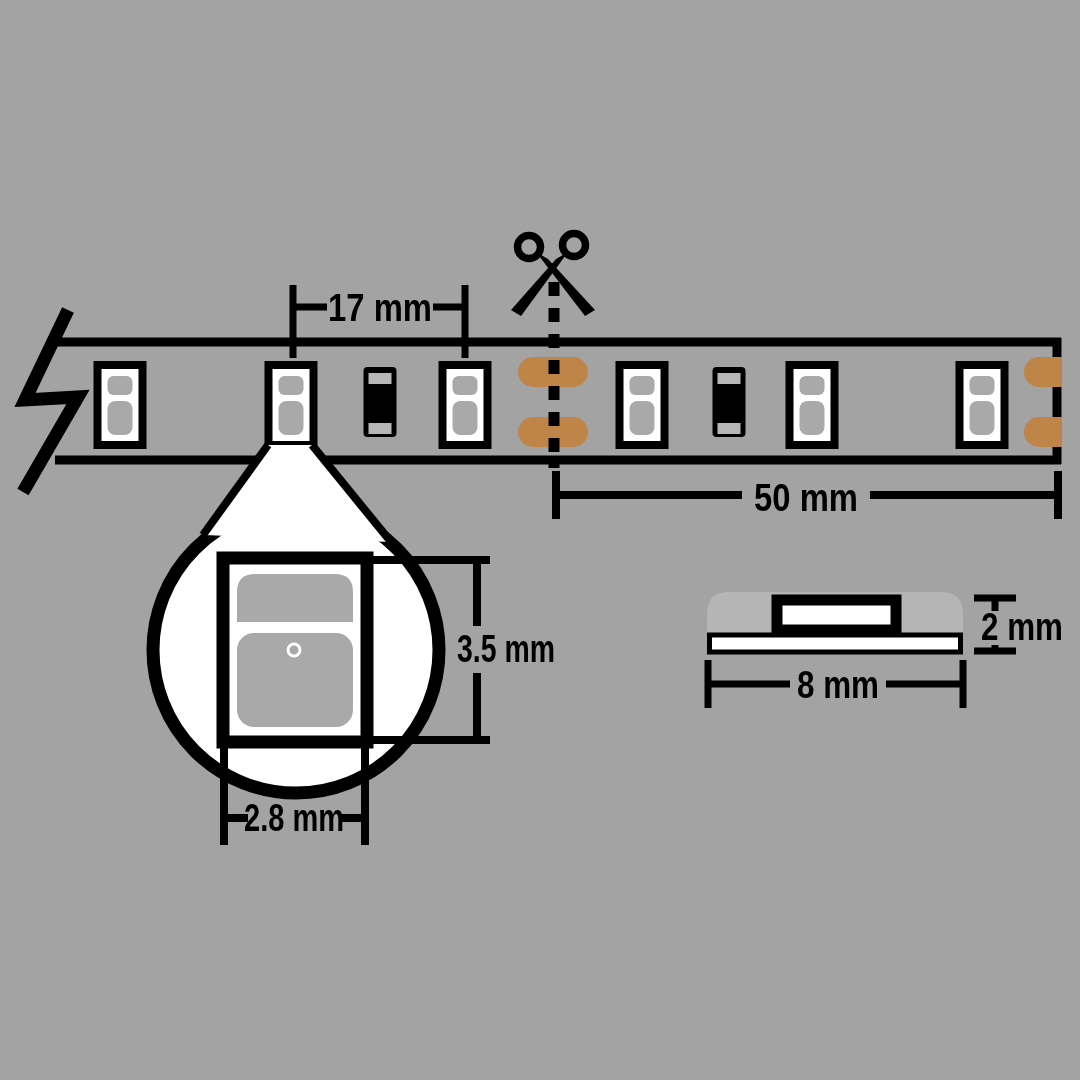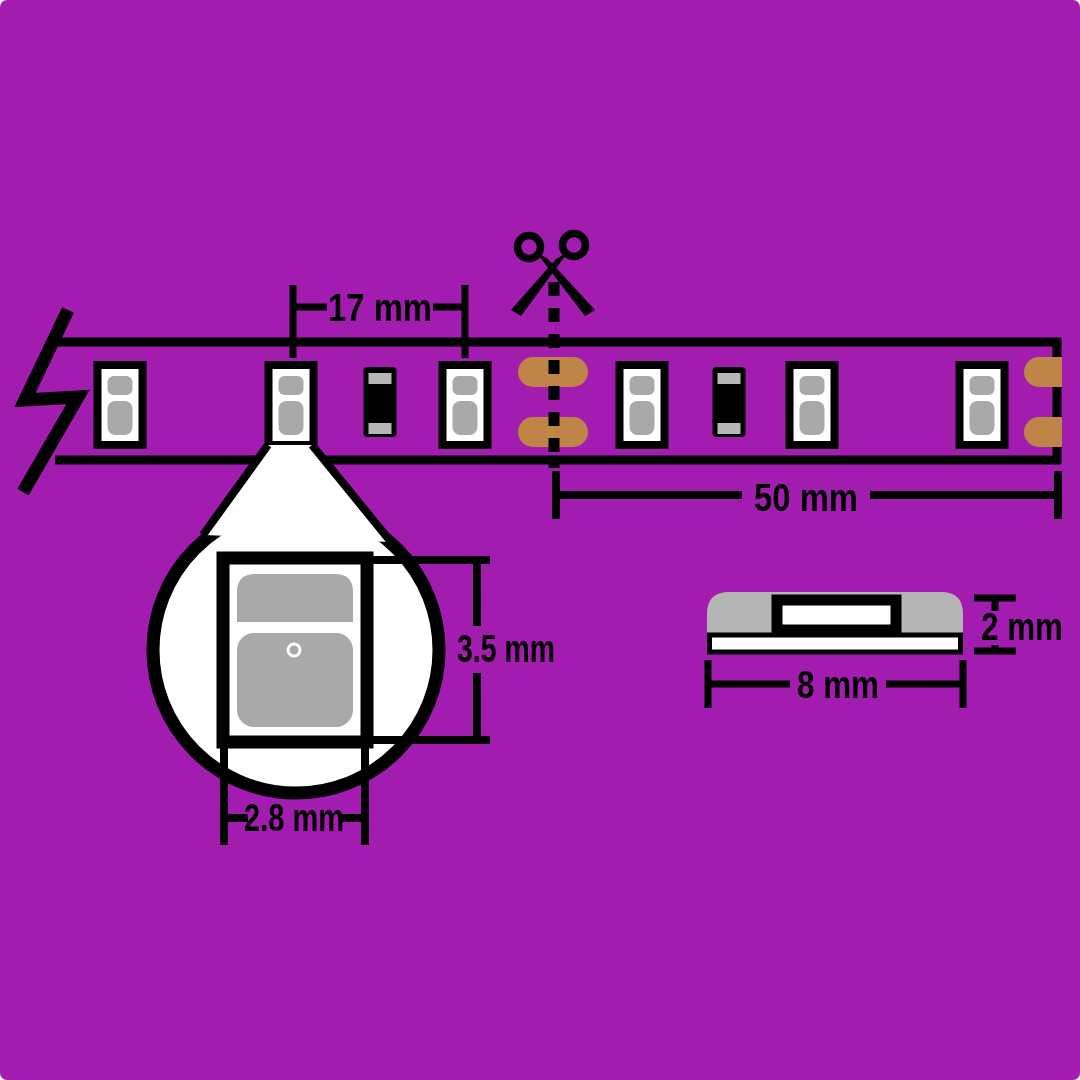--- a/index.html
+++ b/index.html
@@ -5,23 +5,22 @@
   html,body{
     margin:0;
     padding:0;
     background:#ffffff;
     font-family:"Liberation Sans",sans-serif;
   }
   .canvas{
     position:relative;
     width:1080px;
     height:1080px;
-    background:#a21caf;
+    background:#a3a3a3;
     overflow:hidden;
-    border-radius:7px;
   }
   svg{display:block}
   text{
     font-family:"Liberation Sans",sans-serif;
     font-weight:bold;
     fill:#000000;
   }
 </style>
 </head>
 <body>

